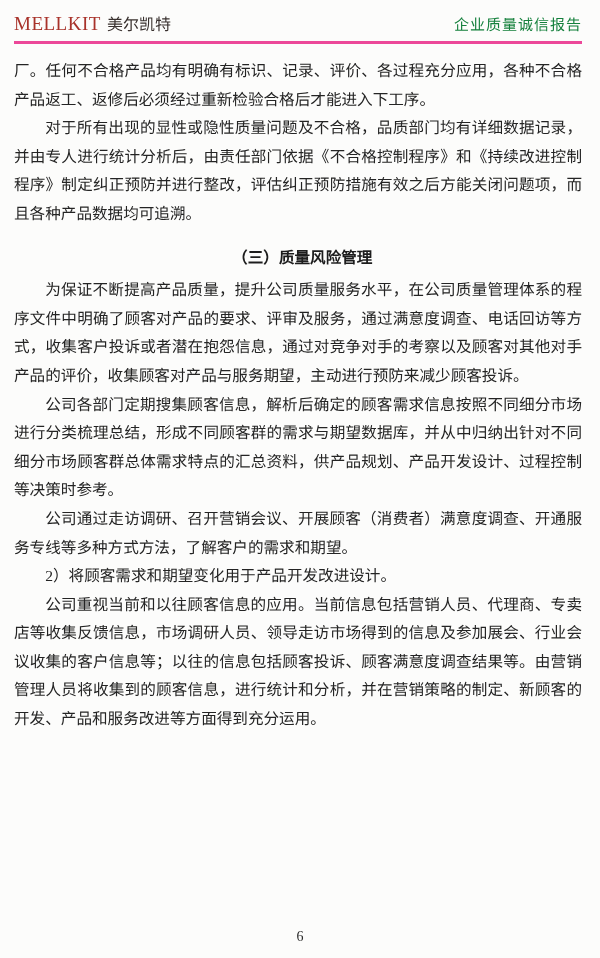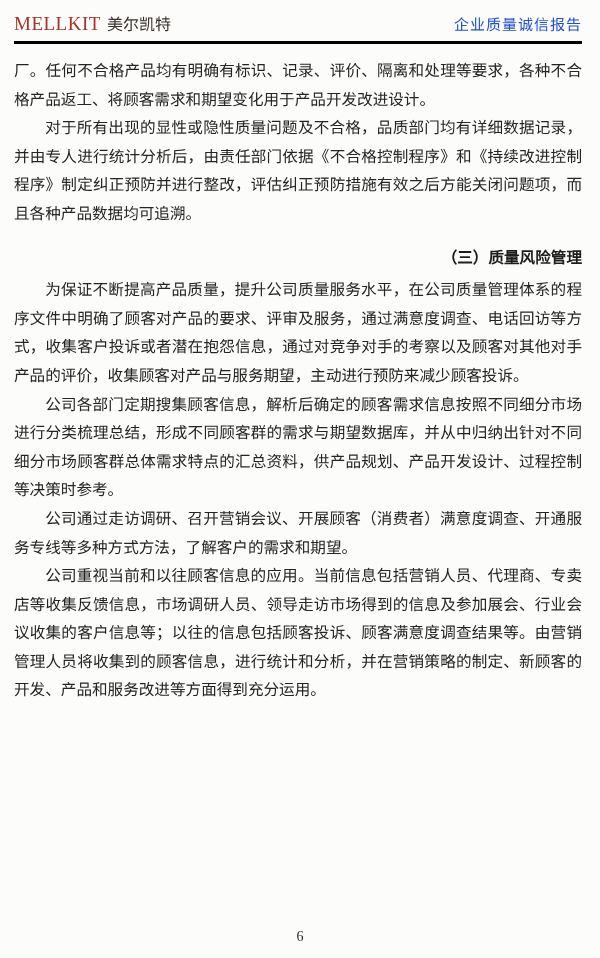--- a/index.html
+++ b/index.html
@@ -22,39 +22,39 @@
     background: #fcfcfb;
     padding: 0 18px 0 14px;
   }
   
   .page-header {
     display: flex;
     justify-content: space-between;
     align-items: baseline;
     padding-top: 11px;
     padding-bottom: 6px;
-    border-bottom: 3px solid #000000;
+    border-bottom: 3px solid #ec4899;
   }
   .brand {
     white-space: nowrap;
   }
   .brand-en {
     font-size: 19px;
     letter-spacing: 0.5px;
     color: #a8322a;
   }
   .brand-cn {
     font-size: 16px;
     color: #38302e;
     margin-left: 6px;
   }
   .report-title {
     font-size: 15px;
     letter-spacing: 1px;
-    color: #1d4ed8;
+    color: #15803d;
   }
   
   .doc-body {
     margin-top: 13px;
     font-size: 15.6px;
     line-height: 28.6px;
     text-align: justify;
   }
   .doc-body p {
     margin: 0;
@@ -63,21 +63,21 @@
     text-indent: 2em;
   }
   .section-heading {
     font-family: Liberation Serif, serif;
     font-weight: bold;
     font-size: 15.6px;
     line-height: 28.6px;
     color: #1d1d1d;
     margin: 15px 0 4px 0;
     text-indent: 0.55em;
-    text-align: right;
+    text-align: center;
   }
   
   .page-footer {
     position: absolute;
     left: 0;
     right: 0;
     bottom: 13px;
     text-align: center;
     font-size: 14px;
     color: #2a2a2a;
@@ -89,26 +89,27 @@
 <div class="page">
 
   <header class="page-header">
     <div class="brand">
       <span class="brand-en">MELLKIT</span><span class="brand-cn">美尔凯特</span>
     </div>
     <div class="report-title">企业质量诚信报告</div>
   </header>
 
   <main class="doc-body">
-    <p class="para">厂。任何不合格产品均有明确有标识、记录、评价、隔离和处理等要求，各种不合格产品返工、将顾客需求和期望变化用于产品开发改进设计。</p>
+    <p class="para">厂。任何不合格产品均有明确有标识、记录、评价、各过程充分应用，各种不合格产品返工、返修后必须经过重新检验合格后才能进入下工序。</p>
     <p class="para-indent">对于所有出现的显性或隐性质量问题及不合格，品质部门均有详细数据记录，并由专人进行统计分析后，由责任部门依据《不合格控制程序》和《持续改进控制程序》制定纠正预防并进行整改，评估纠正预防措施有效之后方能关闭问题项，而且各种产品数据均可追溯。</p>
     <h2 class="section-heading">（三）质量风险管理</h2>
     <p class="para-indent">为保证不断提高产品质量，提升公司质量服务水平，在公司质量管理体系的程序文件中明确了顾客对产品的要求、评审及服务，通过满意度调查、电话回访等方式，收集客户投诉或者潜在抱怨信息，通过对竞争对手的考察以及顾客对其他对手产品的评价，收集顾客对产品与服务期望，主动进行预防来减少顾客投诉。</p>
     <p class="para-indent">公司各部门定期搜集顾客信息，解析后确定的顾客需求信息按照不同细分市场进行分类梳理总结，形成不同顾客群的需求与期望数据库，并从中归纳出针对不同细分市场顾客群总体需求特点的汇总资料，供产品规划、产品开发设计、过程控制等决策时参考。</p>
     <p class="para-indent">公司通过走访调研、召开营销会议、开展顾客（消费者）满意度调查、开通服务专线等多种方式方法，了解客户的需求和期望。</p>
+    <p class="para-indent">2）将顾客需求和期望变化用于产品开发改进设计。</p>
     <p class="para-indent">公司重视当前和以往顾客信息的应用。当前信息包括营销人员、代理商、专卖店等收集反馈信息，市场调研人员、领导走访市场得到的信息及参加展会、行业会议收集的客户信息等；以往的信息包括顾客投诉、顾客满意度调查结果等。由营销管理人员将收集到的顾客信息，进行统计和分析，并在营销策略的制定、新顾客的开发、产品和服务改进等方面得到充分运用。</p>
   </main>
 
   <footer class="page-footer">
     <span>6</span>
   </footer>
 
 </div>
 
 </body></html>

